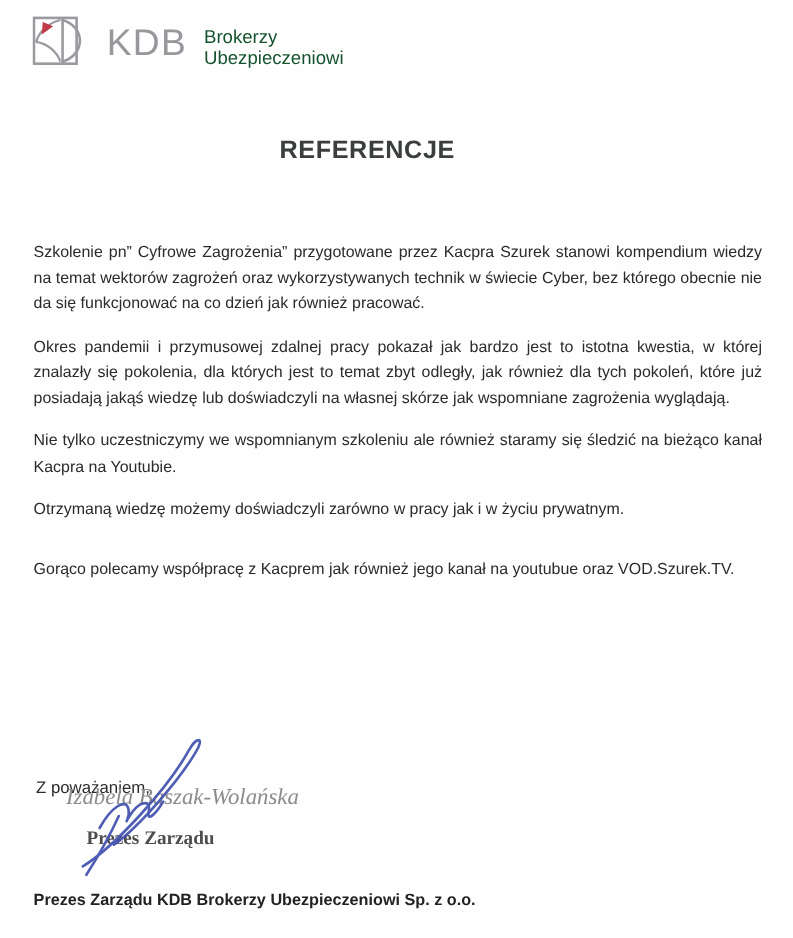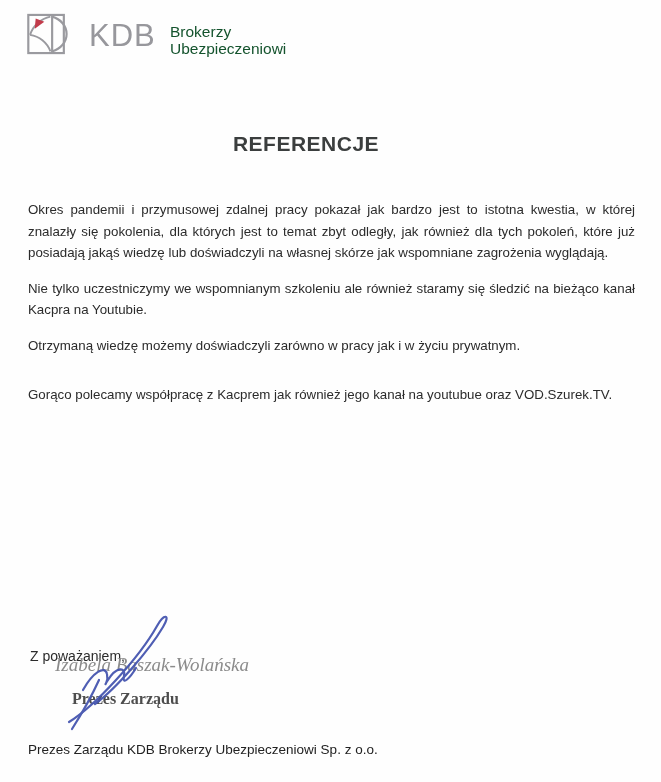--- a/index.html
+++ b/index.html
@@ -25,21 +25,21 @@
     color: #97979c; line-height: 1;
   }
   .logo-tagline {
     position: absolute; top: 11px; left: 143px;
     font-size: 15.5px; line-height: 17px;
     color: #14532d;
   }
 
   
   .doc-title {
-    position: absolute; top: 132px; left: 0; width: 612px;
+    position: absolute; top: 114px; left: 0; width: 612px;
     text-align: center;
     font-size: 21px; font-weight: 700; letter-spacing: 0.5px;
     color: #3b3e3e;
   }
 
   
   .body-text {
     position: absolute; top: 199px; left: 28px; width: 607px;
     font-size: 13.3px; line-height: 21.5px;
     text-align: justify;
@@ -66,21 +66,21 @@
   }
   .sig-scrawl {
     position: absolute; top: 610px; left: 55px;
     width: 130px; height: 122px;
     pointer-events: none;
   }
 
   
   .footer-line {
     position: absolute; top: 742px; left: 28px;
-    font-size: 13.5px; color: #222222;
+    font-size: 13.5px; color: #222222; font-weight: bold;
   }
 </style>
 </head>
 <body>
 
 <div class="page">
 
   <div class="header">
     <svg class="logo-icon" viewBox="0 0 60 50">
 
@@ -98,20 +98,21 @@
     <div class="logo-acronym">KDB</div>
     <div class="logo-tagline">
       <div>Brokerzy</div>
       <div>Ubezpieczeniowi</div>
     </div>
   </div>
 
   <div class="doc-title">REFERENCJE</div>
 
   <div class="body-text">
+    <p class="para">Szkolenie pn” Cyfrowe Zagrożenia” przygotowane przez Kacpra Szurek stanowi kompendium wiedzy na temat wektorów zagrożeń oraz wykorzystywanych technik w świecie Cyber, bez którego obecnie nie da się funkcjonować na co dzień jak również pracować.</p>
     <p class="para">Okres pandemii i przymusowej zdalnej pracy pokazał jak bardzo jest to istotna kwestia, w której znalazły się pokolenia, dla których jest to temat zbyt odległy, jak również dla tych pokoleń, które już posiadają jakąś wiedzę lub doświadczyli na własnej skórze jak wspomniane zagrożenia wyglądają.</p>
     <p class="para">Nie tylko uczestniczymy we wspomnianym szkoleniu ale również staramy się śledzić na bieżąco kanał Kacpra na Youtubie.</p>
     <p class="para gap-large">Otrzymaną wiedzę możemy doświadczyli zarówno w pracy jak i w życiu prywatnym.</p>
     <p class="para">Gorąco polecamy współpracę z Kacprem jak również jego kanał na youtubue oraz VOD.Szurek.TV.</p>
   </div>
 
   <div class="sig-closing">Z poważaniem,</div>
   <div class="sig-name">Izabela Baszak-Wolańska</div>
   <div class="sig-role">Prezes Zarządu</div>
 

